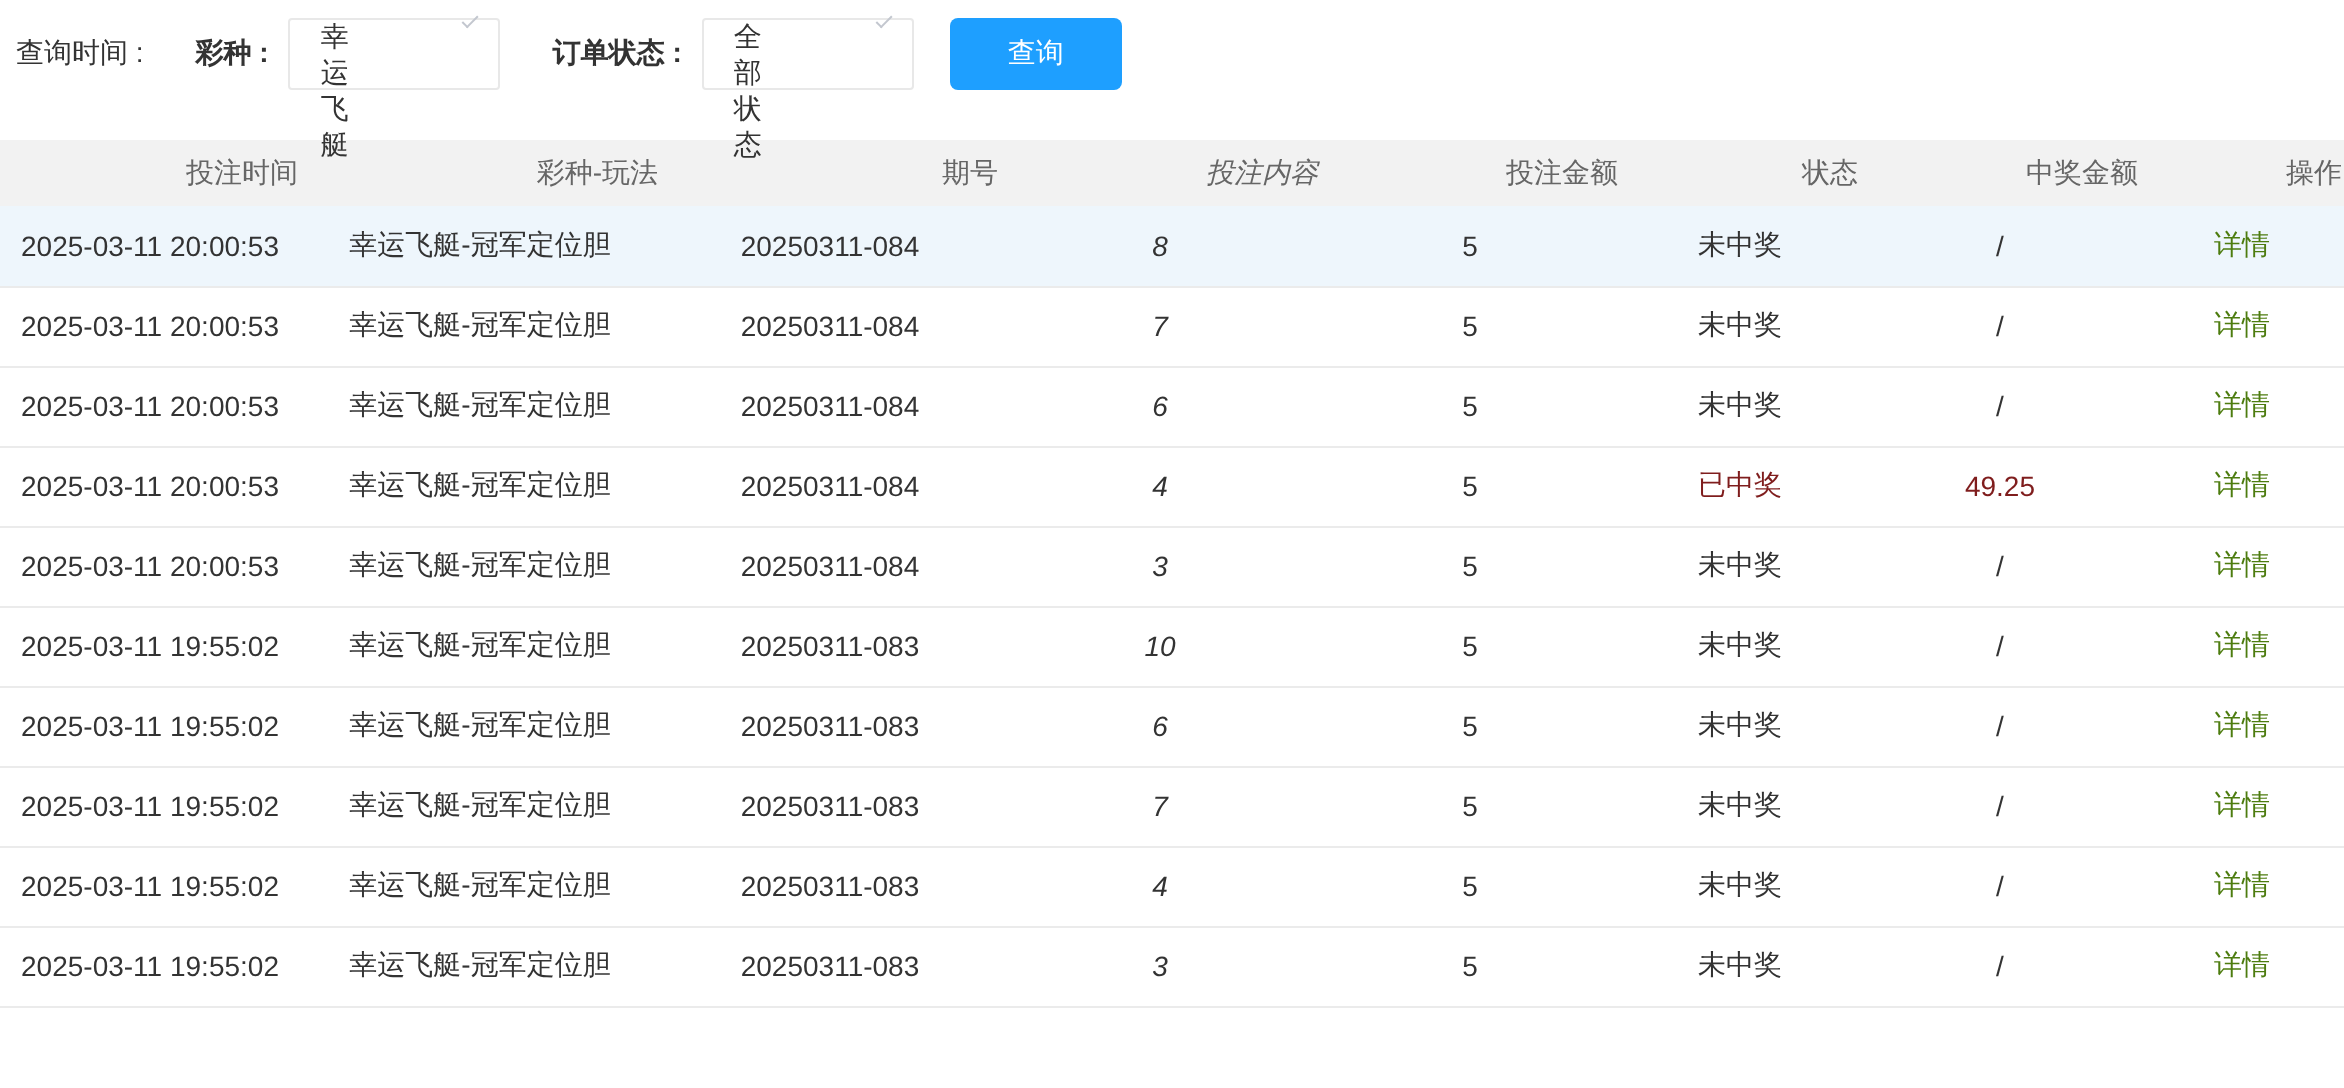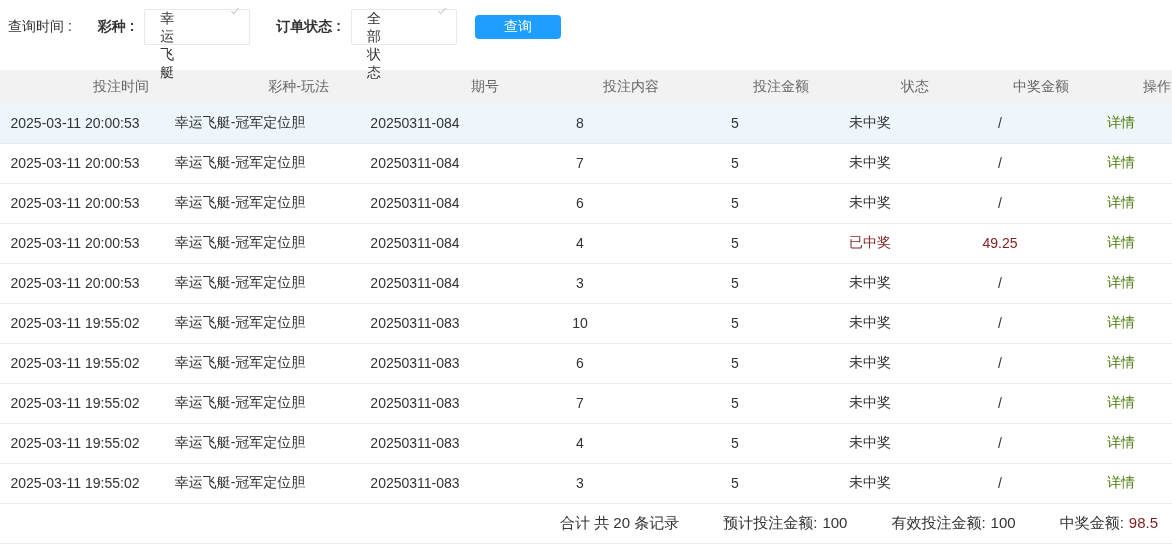--- a/index.html
+++ b/index.html
@@ -10,29 +10,29 @@
   
   .toolbar { display:flex; align-items:center; padding:6px 0 0 8px; height:48px; font-size:14px; }
   .tb-label { color:#333; white-space:nowrap; }
   .btn-group { display:flex; border:1px solid #e5e5e5; border-radius:4px; overflow:hidden; height:36px; margin-left:10px; background:#fff; }
   .time-option { padding:0 16px; line-height:34px; cursor:pointer; color:#333; position:relative; white-space:nowrap; user-select:none; }
   .time-option.active { background:#1e9fff; color:#fff; }
   .time-option.sep::before { content:''; position:absolute; left:0; top:10px; height:14px; width:1px; background:#e5e5e5; }
   .select-box { width:106px; height:36px; border:1px solid #e8e8e8; border-radius:2px; display:flex; justify-content:space-between; padding:0 12px 0 15px; margin-left:10px; cursor:pointer; background:#fff;gap:47px; }
   .chevron { width:8px; height:8px; border-right:1px solid #c3c7cf; border-bottom:1px solid #c3c7cf; transform:rotate(45deg); margin-top:-4px; }
   .ml { margin-left:26px;font-weight:bold; }
-  .search-btn { margin-left:18px; width:86px; height:24px; background:#1e9fff; color:#fff; border:none; border-radius:4px; font-size:14px; cursor:pointer; font-family:inherit; }
+  .search-btn { margin-left:18px; width:86px; height:36px; background:#1e9fff; color:#fff; border:none; border-radius:4px; font-size:14px; cursor:pointer; font-family:inherit; }
 
   
   table { width:1172px; border-collapse:collapse; table-layout:fixed; font-size:14px; margin-top:22px; }
   thead th { background:#f2f2f2; height:33px; font-weight:normal; color:#666; text-align:right; }
   th:nth-child(1), td:nth-child(1) { width:150px; }
   th:nth-child(2), td:nth-child(2) { width:180px; }
   th:nth-child(3), td:nth-child(3) { width:170px; }
-  th:nth-child(4), td:nth-child(4) { width:160px; }
+  th:nth-child(4), td:nth-child(4) { width:160px;font-style:italic; }
   th:nth-child(5), td:nth-child(5) { width:150px; }
   th:nth-child(6), td:nth-child(6) { width:120px; }
   th:nth-child(7), td:nth-child(7) { width:140px; }
   th:nth-child(8), td:nth-child(8) { width:102px; }
   tbody td { height:40px; text-align:center; border-bottom:1px solid #ebebeb; color:#333; background:#fff; }
   tr.hl td { background:#eef6fc; }
   .red { color:#7f1d1d; }
   .detail-link { color:#4d7c0f; cursor:pointer; text-decoration:none; }
 
   
@@ -172,20 +172,14 @@
     <td>20250311-083</td>
     <td>3</td>
     <td>5</td>
     <td>未中奖</td>
     <td>/</td>
     <td><a class="detail-link">详情</a></td>
   </tr>
       </tbody>
   </table>
 
-  <div class="footer">
-    <span>合计 共 20 条记录</span>
-    <span><span>预计投注金额:</span><span class="val">100</span></span>
-    <span><span>有效投注金额:</span><span class="val">100</span></span>
-    <span><span>中奖金额:</span><span class="val red">98.5</span></span>
-  </div>
 
 </div>
 
 </body></html>

